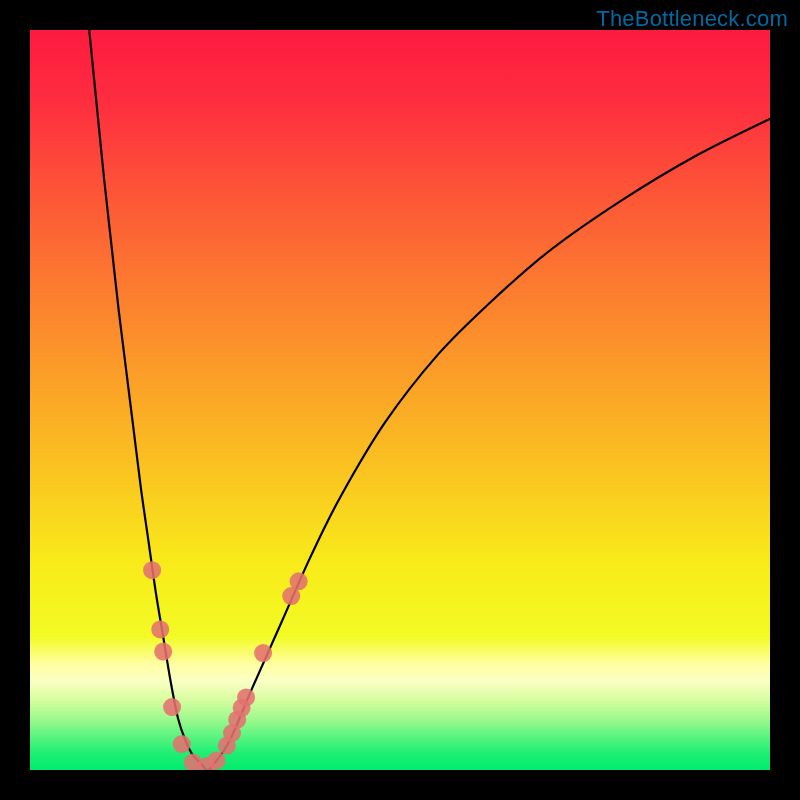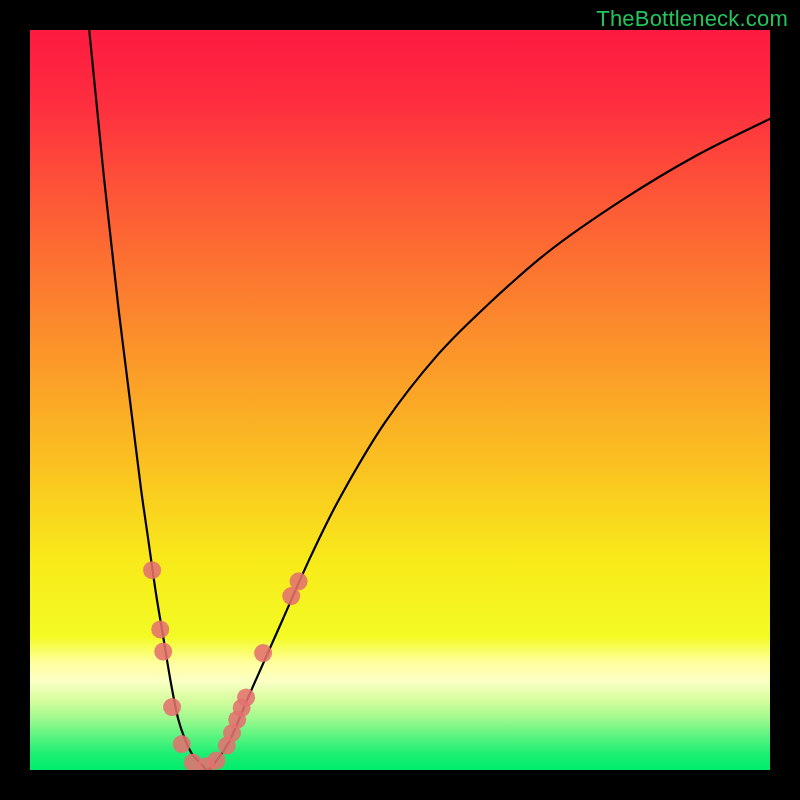--- a/index.html
+++ b/index.html
@@ -31,21 +31,21 @@
     position: absolute;
     left: 0;
     top: 0;
     width: 100%;
     height: 100%;
   }
   .watermark {
     position: absolute;
     top: 6px;
     right: 12px;
-    color: #22c55e;
+    color: #0369a1;
     font-size: 22px;
     letter-spacing: 0.2px;
     user-select: none;
   }
   svg {
     position: absolute;
     left: 0;
     top: 0;
   }
 </style>

